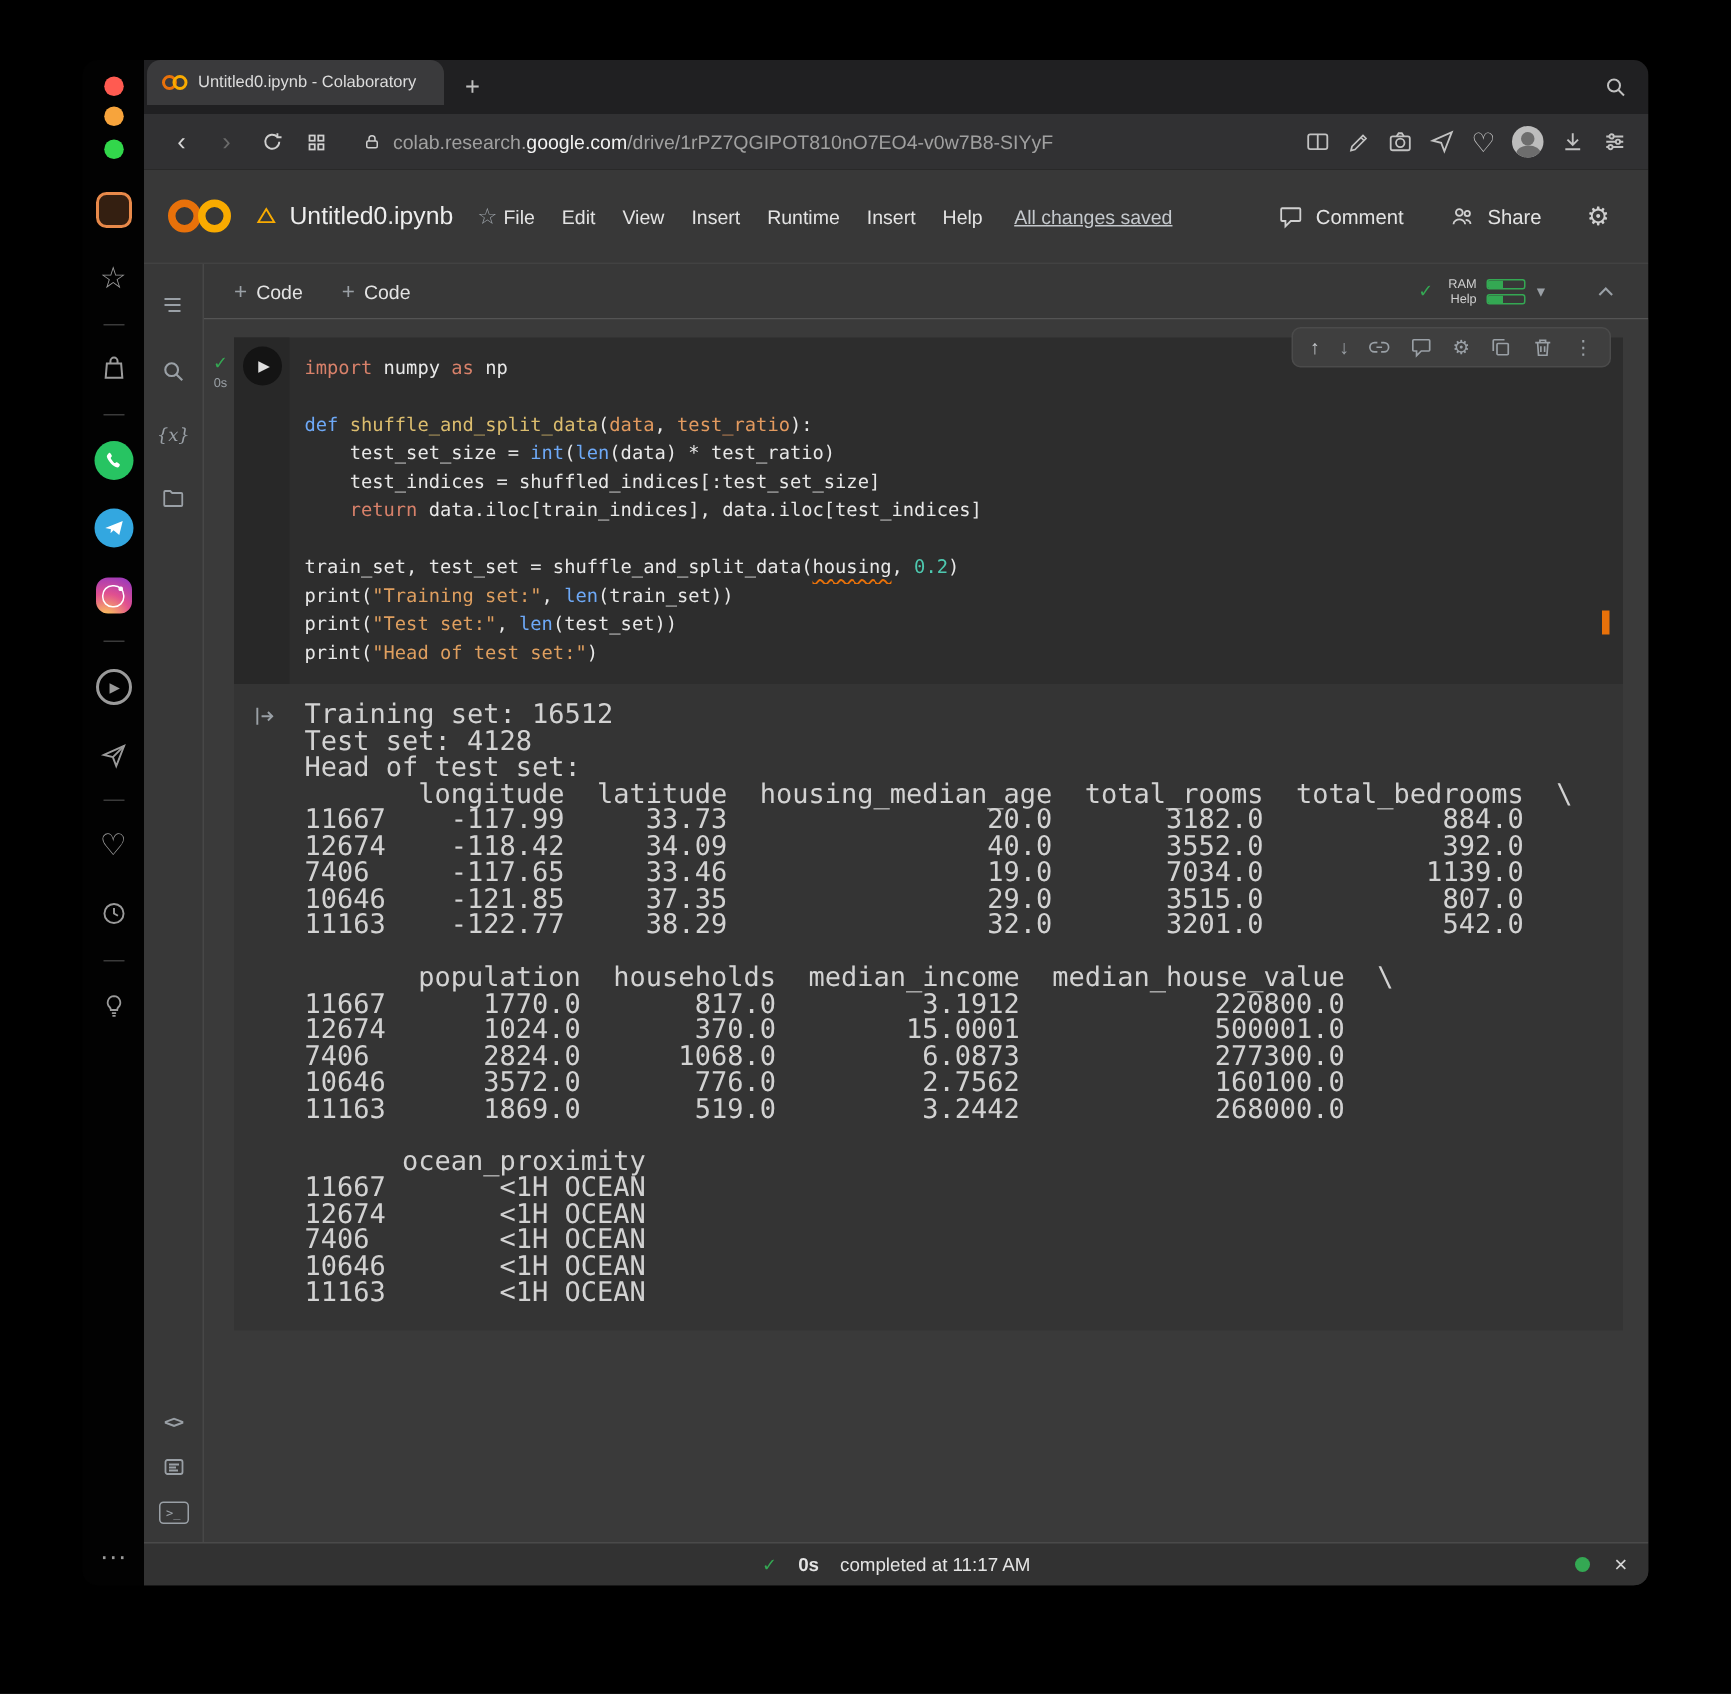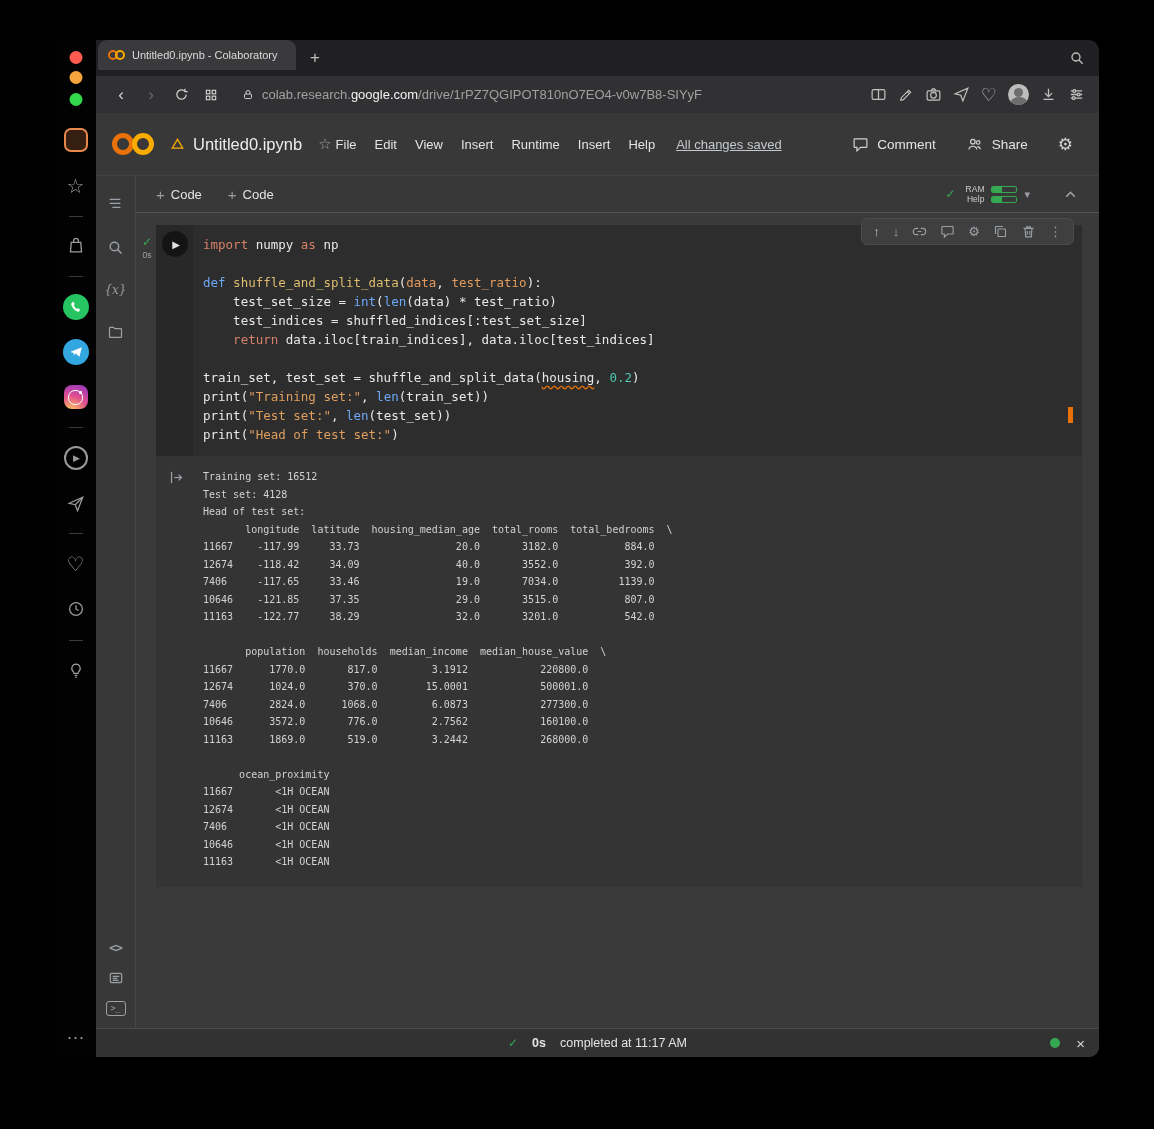--- a/index.html
+++ b/index.html
@@ -101,21 +101,21 @@
   .code-line{height:19px;white-space:pre}
   .tk-k{color:#d8816a}.tk-b{color:#6ea9f7}.tk-f{color:#dcbd6e}.tk-a{color:#e39a5f}
   .tk-s{color:#df9f5f}.tk-n{color:#4ec9b0}
   .tk-u{text-decoration:underline wavy #e8710a;text-underline-offset:3px}
   .cell-toolbar{position:absolute;top:-7px;right:8px;display:flex;align-items:center;gap:13px;background:#3f3f3f;border:1px solid #4b4b4b;border-radius:6px;padding:5px 11px;color:#9aa0a6}
   .ct-g{font-size:13px;line-height:1}
   .ct-g.bright{color:#c3c6ca}
   .marker{position:absolute;right:9px;top:182px;width:5px;height:16px;background:#e8710a}
 
   .output{background:#343434;position:relative;padding:12px 10px 16px 47px;min-height:418px}
-  .output pre{font-family:"DejaVu Sans Mono",monospace;font-size:10px;line-height:17.5px;color:#d2d2d2;white-space:pre}
+  .output pre{font-family:"DejaVu Sans Mono",monospace;font-size:18px;line-height:17.5px;color:#d2d2d2;white-space:pre}
   .out-icon{position:absolute;left:12px;top:13px;color:#9aa0a6}
 
   .statusbar{height:29px;flex:none;border-top:1px solid rgba(255,255,255,.12);background:#323232;display:flex;align-items:center;justify-content:center;position:relative;font-size:12.5px;color:#e4e4e4}
   .sb-group{display:flex;align-items:center;gap:14px}
   .sb-right{position:absolute;right:14px;display:flex;align-items:center;gap:16px}
   .dot{width:10px;height:10px;border-radius:50%;background:#34a853}
   .xclose{font-size:15px;color:#d5d5d5}
 </style>
 </head>
 <body>

